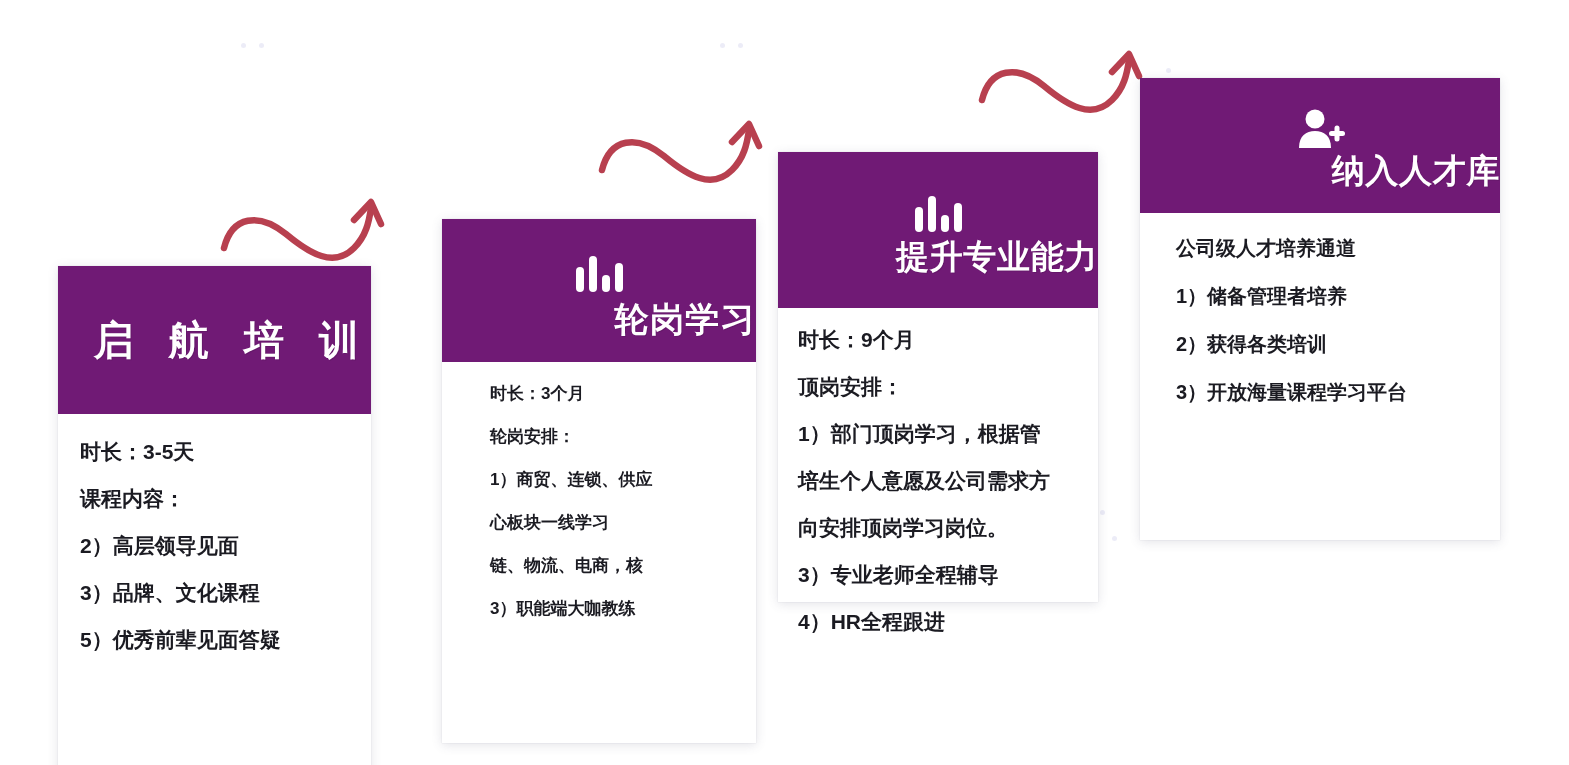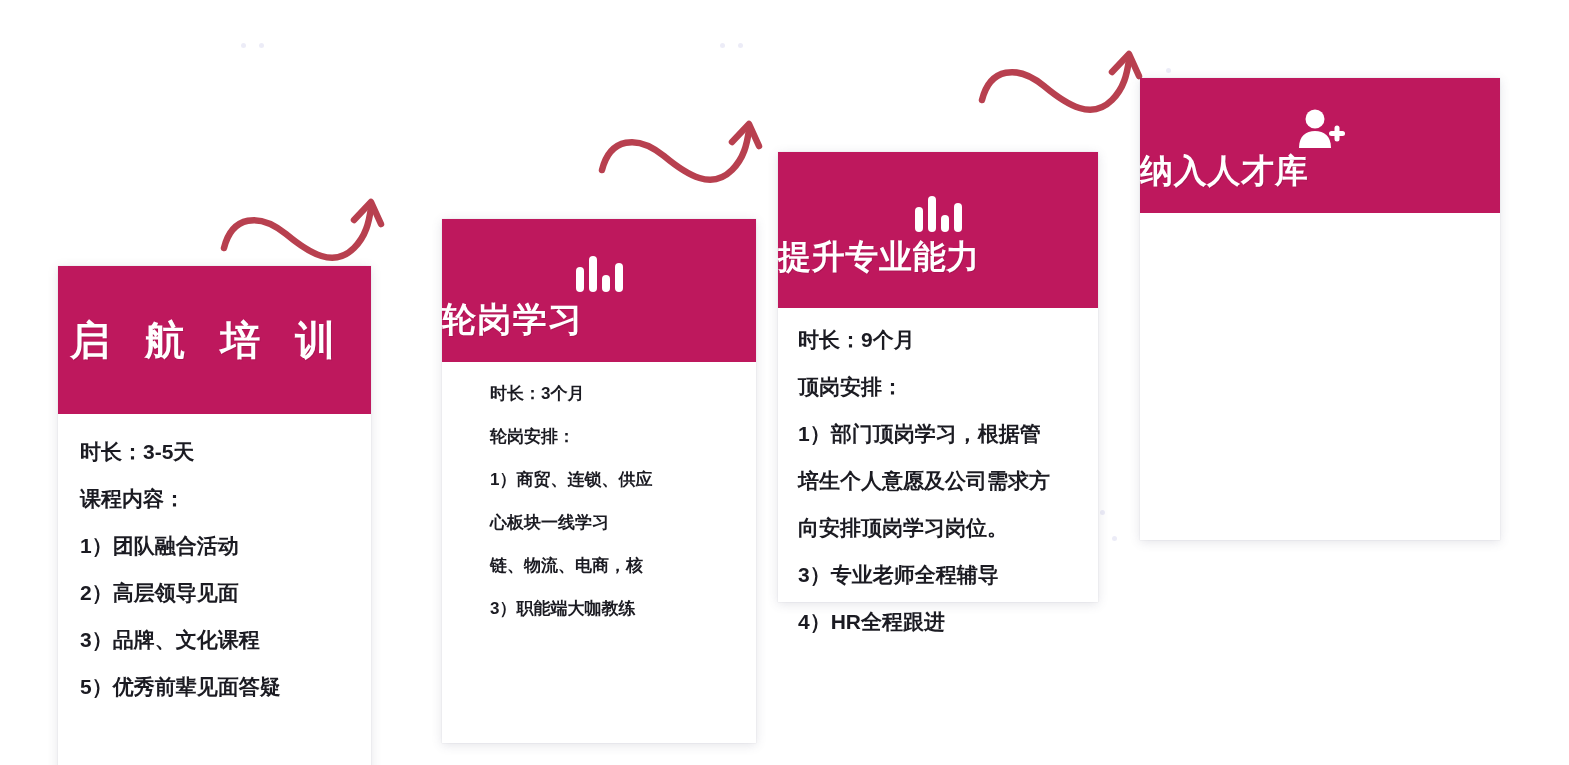--- a/index.html
+++ b/index.html
@@ -17,28 +17,28 @@
   .dot{position:absolute;background:#e9e9f6;border-radius:50%;opacity:.85;}
 
   
   .card{
     position:absolute;
     background:#ffffff;
     box-shadow:0 2px 10px rgba(80,80,110,.16), 0 0 1px rgba(120,120,150,.25);
     box-sizing:border-box;
   }
   .card-header{
-    background:#be185d;
+    background:#701a75;
     width:100%;
     box-sizing:border-box;
     text-align:center;
     color:#fff;
     display:flex;
     flex-direction:column;
-    align-items:flex-start;
+    align-items:flex-end;
     justify-content:center;
   }
   .card-title{
     color:#ffffff;
     font-weight:700;
     line-height:1.05;
     white-space:nowrap;
     text-shadow:1px 1px 0 rgba(0,0,0,.10);
   }
   .card-body{
@@ -120,21 +120,20 @@
     <path d="M140,34 L157,16 L167,38" fill="none" stroke="#b8404f" stroke-width="6.5" stroke-linecap="round" stroke-linejoin="round"></path>
   </svg>
 
   <div class="card" id="card1">
     <div class="card-header">
       <div class="card-title">启 航 培 训</div>
     </div>
     <div class="card-body">
       <div class="line">时长：3-5天</div>
       <div class="line">课程内容：</div>
-      <div class="line">1）团队融合活动</div>
       <div class="line">2）高层领导见面</div>
       <div class="line">3）品牌、文化课程</div>
       <div class="line">5）优秀前辈见面答疑</div>
     </div>
   </div>
 
   <div class="card" id="card2">
     <div class="card-header">
       <svg class="icon-bars" width="52" height="40" viewBox="0 0 52 40">
         <rect x="3" y="13" width="8" height="25" rx="4" fill="#ffffff"></rect>
@@ -178,15 +177,21 @@
   <div class="card" id="card4">
     <div class="card-header">
       <svg class="icon-user" width="50" height="42" viewBox="0 0 50 42">
         <circle cx="20" cy="11" r="9.5" fill="#ffffff"></circle>
         <path d="M4,40 C4,28 11,23 20,23 C29,23 36,28 36,40 Z" fill="#ffffff"></path>
         <rect x="34" y="23" width="16" height="5" rx="2.5" fill="#ffffff"></rect>
         <rect x="39.5" y="17.5" width="5" height="16" rx="2.5" fill="#ffffff"></rect>
       </svg>
       <div class="card-title">纳入人才库</div>
     </div>
+    <div class="card-body">
+      <div class="line">公司级人才培养通道</div>
+      <div class="line">1）储备管理者培养</div>
+      <div class="line">2）获得各类培训</div>
+      <div class="line">3）开放海量课程学习平台</div>
+    </div>
   </div>
 
 </div>
 
 </body></html>

